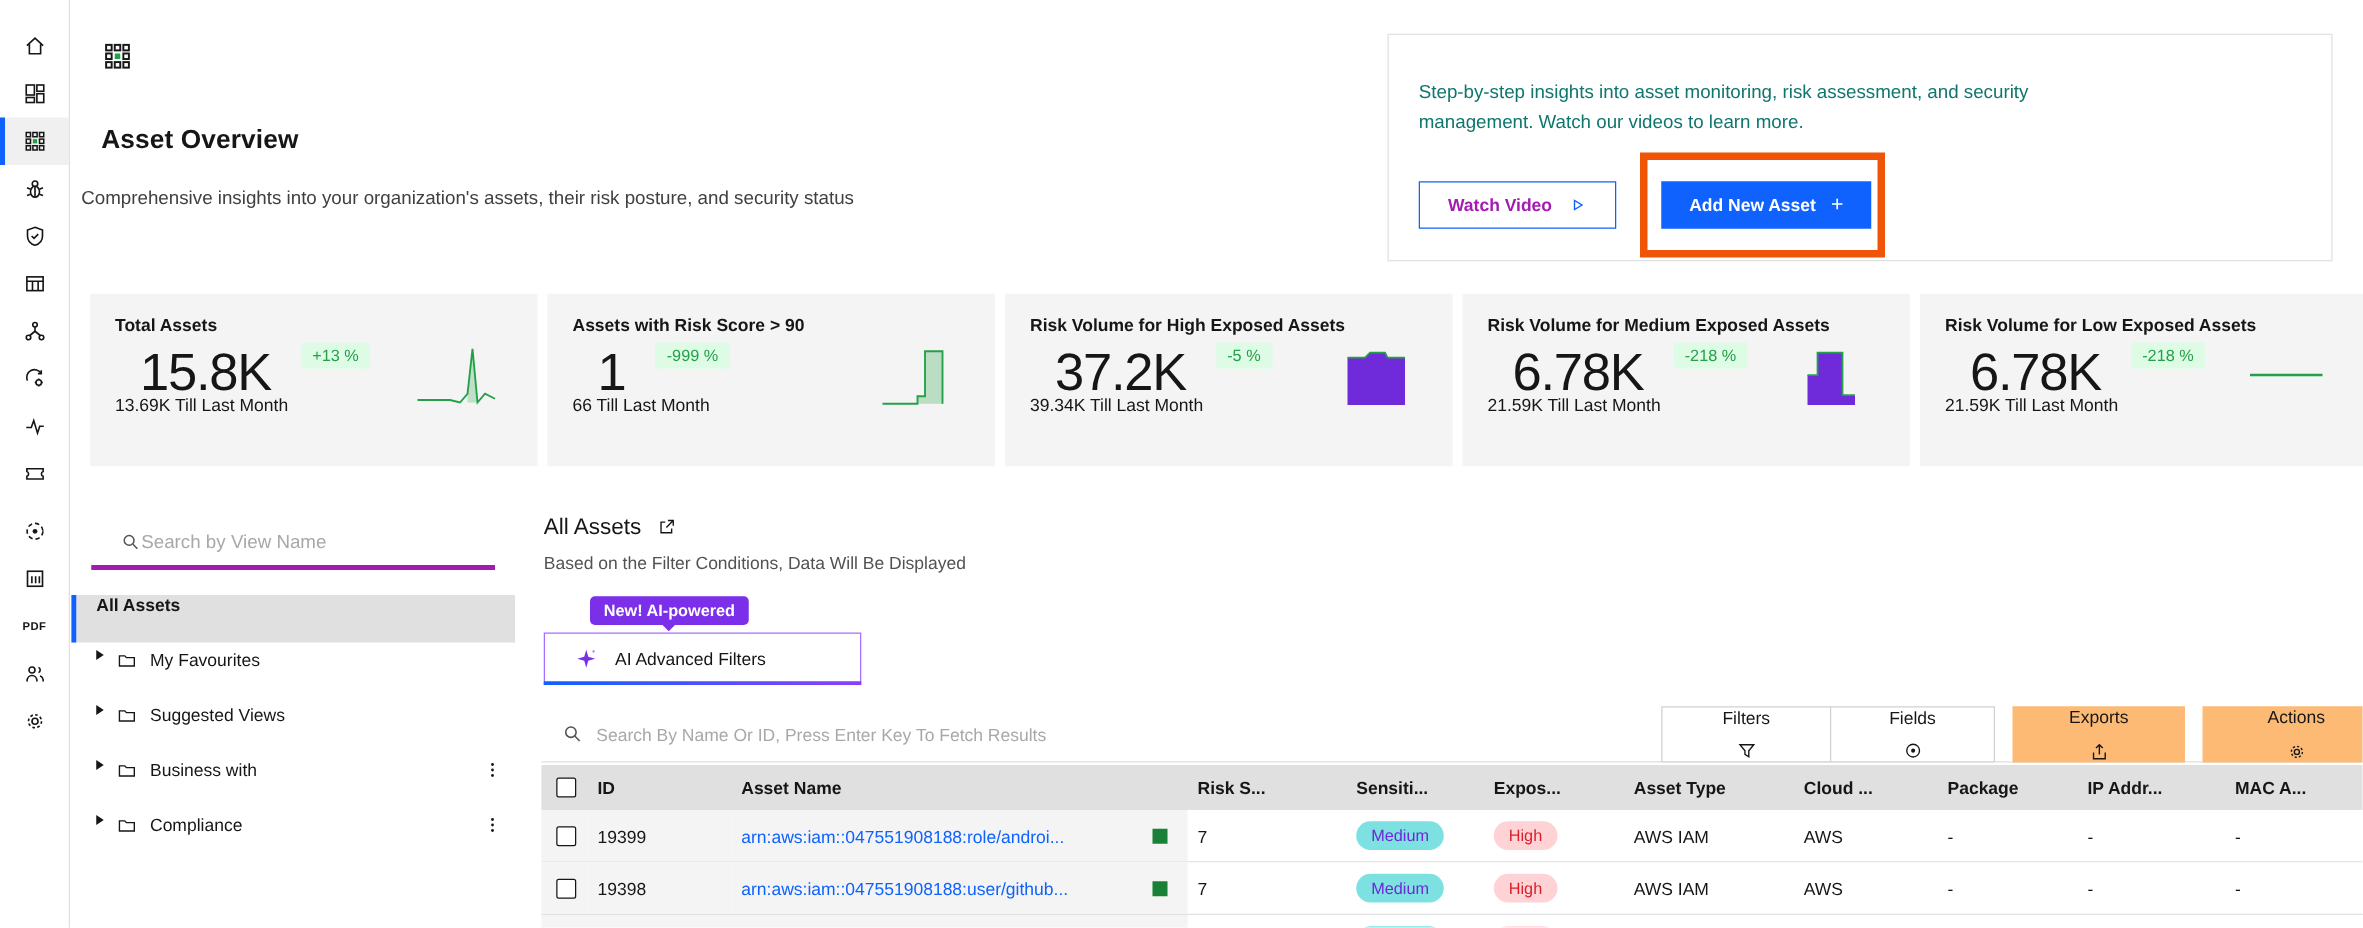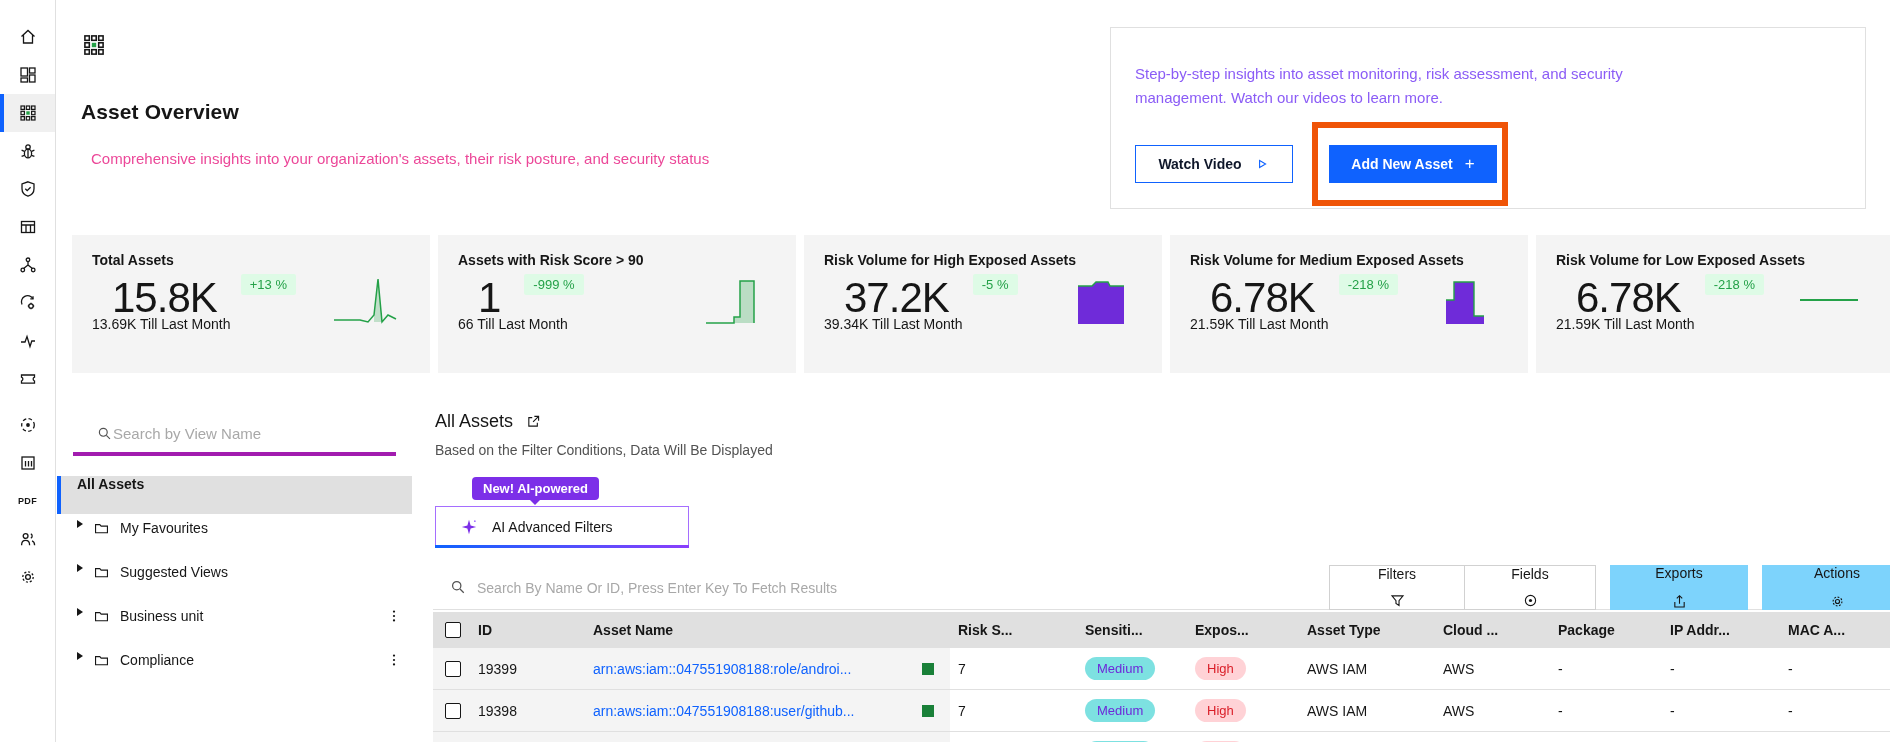--- a/index.html
+++ b/index.html
@@ -12,30 +12,30 @@
     background:#fff; border-right:1px solid #e0e0e0; padding-top:18px; }
   .nav-item { width:55px; height:38px; display:flex; align-items:center; justify-content:center; cursor:pointer; position:relative; }
   .nav-item.active { background:#f0f0f0; }
   .nav-item.active::before { content:""; position:absolute; left:0; top:0; width:4px; height:38px; background:#0f62fe; }
   .nav-gap { height:8px; }
   .pdf-txt { font-size:9px; font-weight:bold; letter-spacing:.3px; }
 
   
   .app-icon { position:absolute; left:81px; top:32px; }
   .page-title { position:absolute; left:81px; top:100px; font-size:21px; font-weight:600; letter-spacing:.1px; }
-  .page-desc { position:absolute; left:91px; top:146px; width:640px; font-size:15px; line-height:25px; color:#ec4899; }
+  .page-desc { position:absolute; left:65px; top:146px; width:640px; font-size:15px; line-height:25px; color:#404040; }
 
   
   .hiw { position:absolute; left:1110px; top:27px; width:756px; height:182px;
     border:1px solid #e0e0e0; background:#fff; padding:20px 24px; }
   .hiw-title { font-size:15px; font-weight:700; }
-  .hiw-body { margin-top:14px; font-size:15px; line-height:24px; width:560px; color:#8b5cf6; }
+  .hiw-body { margin-top:14px; font-size:15px; line-height:24px; width:560px; color:#0f766e; }
   .btn { display:flex; align-items:center; justify-content:center; gap:12px; font-size:14px; cursor:pointer; }
   .watch-btn { position:absolute; left:24px; top:117px; width:158px; height:38px;
-    border:1px solid #0f62fe; color:#0f172a; background:#fff; font-weight:600;text-align:center; }
+    border:1px solid #0f62fe; color:#a21caf; background:#fff; font-weight:600;text-align:center; }
   .add-btn { position:absolute; left:218px; top:117px; width:168px; height:38px;
     background:#0f62fe; color:#fff; font-weight:600; }
   .add-plus { font-size:17px; font-weight:400; }
   .orange-box { position:absolute; left:1312px; top:122px; width:196px; height:84px;
     border:6px solid #ef5407; z-index:6; pointer-events:none; }
 
   
   .cards { position:absolute; left:72px; top:235px; display:flex; gap:8px; }
   .card { width:358px; height:138px; background:#f4f4f4; padding:17px 20px 12px 20px; }
   .card-title { font-size:14px; font-weight:700; }
@@ -72,21 +72,21 @@
     background:linear-gradient(90deg,#0f62fe,#8a3ffc); }
   .searchrow { position:absolute; left:0; top:167px; width:1457px; height:45px;
     background:#fff; border-bottom:1px solid #e0e0e0; }
   .searchrow .mag { position:absolute; left:16px; top:13px; }
   .searchrow input { position:absolute; left:44px; top:0; height:45px; width:680px; border:0; outline:0;
     font-size:14px; font-family:inherit; color:#161616; background:transparent; }
   .searchrow input::placeholder { color:#a8a8a8; }
   .tbtn { position:absolute; top:0; height:45px; display:flex; align-items:center; justify-content:space-between;
     padding:0 16px; font-size:14px; cursor:pointer;flex-direction:column; }
   .tbtn.light { background:#fff; border:1px solid #d1d1d1; }
-  .tbtn.gray { background:#7dd3fc; }
+  .tbtn.gray { background:#fdba74; }
   .btn-filters { left:896px; width:136px; }
   .btn-fields { left:1031px; width:132px; }
   .btn-exports { left:1177px; width:138px; }
   .btn-actions { left:1329px; width:150px; }
 
   
   .tbl { position:absolute; left:0; top:214px; width:1512px; }
   .trow { display:flex; width:1512px; }
   .thead { height:36px; background:#e0e0e0; font-weight:700; }
   .tbody { height:42px; background:#fff; border-bottom:1px solid #e0e0e0; }
@@ -371,21 +371,21 @@
       </span>
     <span>Suggested Views</span>
   </div>
   <div class="vrow">
     <span class="caret"></span>
     <span>
         <svg width="17" height="17" viewBox="0 0 20 20" fill="none" stroke="#161616" stroke-width="1.3">
           <path d="M3 5.5 H8 L9.6 7.2 H17 V15 H3 Z"></path>
         </svg>
       </span>
-    <span>Business unit</span>
+    <span>Business with</span>
     <span class="kebab">
         <svg width="16" height="16" viewBox="0 0 20 20">
           <circle cx="10" cy="4.5" r="1.4" fill="#161616"></circle>
           <circle cx="10" cy="10" r="1.4" fill="#161616"></circle>
           <circle cx="10" cy="15.5" r="1.4" fill="#161616"></circle>
         </svg>
       </span>
   </div>
   <div class="vrow">
     <span class="caret"></span>

